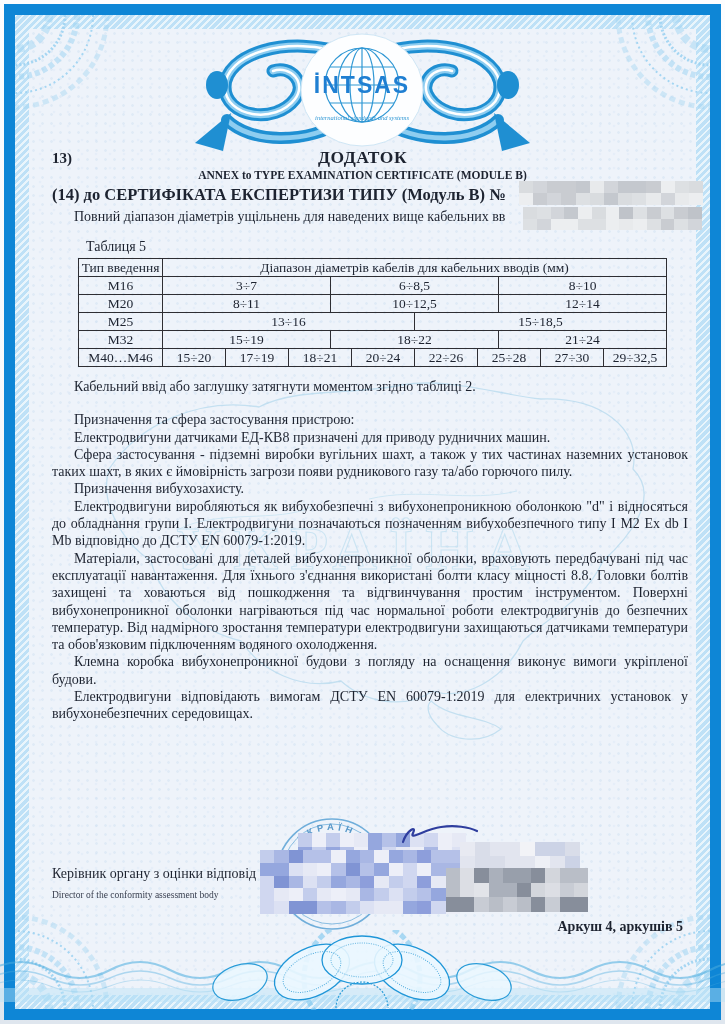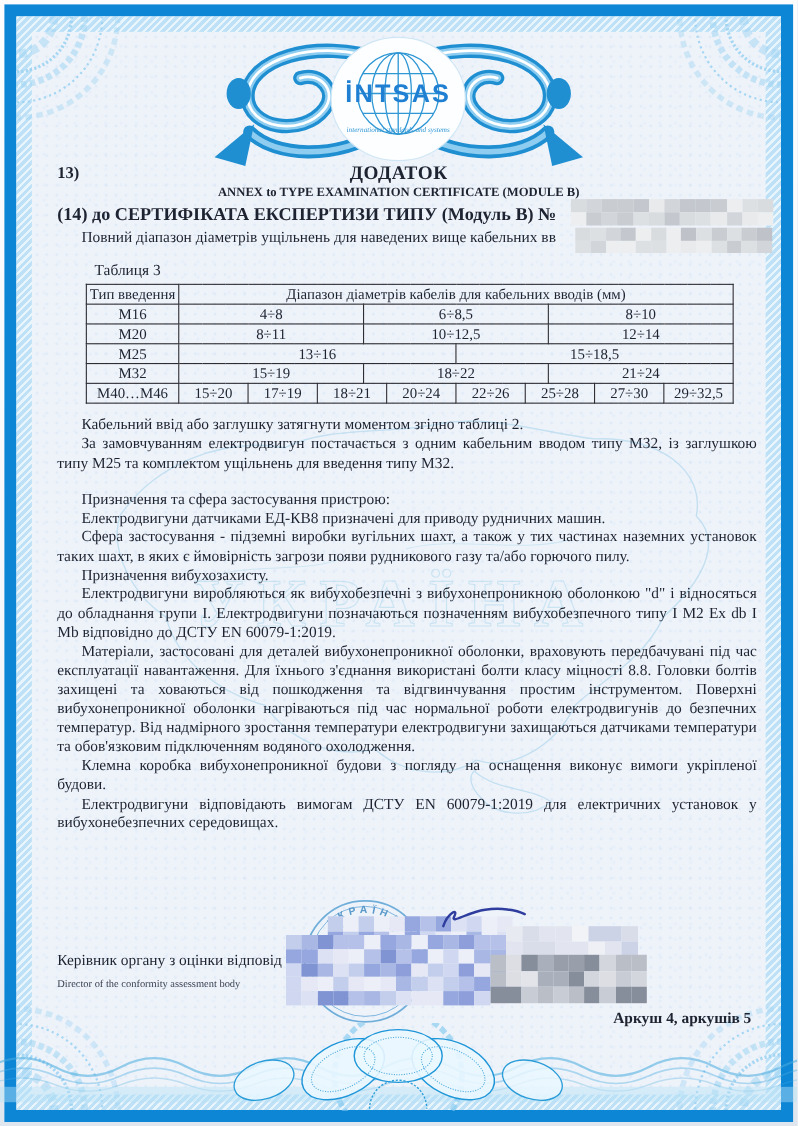--- a/index.html
+++ b/index.html
@@ -165,21 +165,21 @@
     <text font-family="Liberation Sans, sans-serif" font-size="9.5" font-weight="bold" fill="#4e92c6" letter-spacing="4">
       <textPath href="#stampArc" startOffset="50%" text-anchor="middle">УКРАЇНА</textPath>
     </text>
   </svg>
 
   <div class="t" id="clause13">13)</div>
   <div class="t" id="title-uk">ДОДАТОК</div>
   <div class="t" id="title-en">ANNEX to TYPE EXAMINATION CERTIFICATE (MODULE B)</div>
   <div class="t" id="subtitle">(14) до  СЕРТИФІКАТА ЕКСПЕРТИЗИ ТИПУ (Модуль В) №</div>
   <div class="t" id="intro" style="white-space:normal">Повний діапазон діаметрів ущільнень для наведених вище кабельних вв</div>
-  <div class="t" id="tcaption">Таблиця 3</div>
+  <div class="t" id="tcaption">Таблиця 5</div>
 
   <table class="dtable">
     <colgroup id="tcols">
         <col style="width: 84px;">
         <col style="width: 21px;">
         <col style="width: 21px;">
         <col style="width: 21px;">
         <col style="width: 21px;">
         <col style="width: 21px;">
         <col style="width: 21px;">
@@ -204,21 +204,21 @@
       </colgroup>
     <thead>
       <tr>
         <th>Тип введення</th>
         <th colspan="24">Діапазон діаметрів кабелів для кабельних вводів (мм)</th>
       </tr>
     </thead>
     <tbody id="tbody">
         <tr>
           <td>М16</td>
-          <td colspan="8">4÷8</td>
+          <td colspan="8">3÷7</td>
           <td colspan="8">6÷8,5</td>
           <td colspan="8">8÷10</td>
         </tr>
         <tr>
           <td>М20</td>
           <td colspan="8">8÷11</td>
           <td colspan="8">10÷12,5</td>
           <td colspan="8">12÷14</td>
         </tr>
         <tr>
@@ -241,21 +241,20 @@
           <td colspan="3">22÷26</td>
           <td colspan="3">25÷28</td>
           <td colspan="3">27÷30</td>
           <td colspan="3">29÷32,5</td>
         </tr>
       </tbody>
   </table>
 
   <div class="paras" id="paras">
       <p>Кабельний ввід або заглушку затягнути моментом згідно таблиці 2.</p>
-      <p>За замовчуванням електродвигун постачається з одним кабельним вводом типу М32, із заглушкою типу М25 та комплектом ущільнень для введення типу М32.</p>
       <p class="gap">Призначення та сфера застосування пристрою:</p>
       <p>Електродвигуни датчиками ЕД-КВ8 призначені для приводу рудничних машин.</p>
       <p>Сфера застосування - підземні виробки вугільних шахт, а також у тих частинах наземних установок таких шахт, в яких є ймовірність загрози появи рудникового газу та/або горючого пилу.</p>
       <p>Призначення вибухозахисту.</p>
       <p>Електродвигуни виробляються як вибухобезпечні з вибухонепроникною оболонкою "d" і відносяться до обладнання групи I. Електродвигуни позначаються позначенням вибухобезпечного типу I М2 Ex db I Mb відповідно до ДСТУ EN 60079-1:2019.</p>
       <p>Матеріали, застосовані для деталей вибухонепроникної оболонки, враховують передбачувані під час експлуатації навантаження. Для їхнього з'єднання використані болти класу міцності 8.8. Головки болтів захищені та ховаються від пошкодження та відгвинчування простим інструментом. Поверхні вибухонепроникної оболонки нагріваються під час нормальної роботи електродвигунів до безпечних температур. Від надмірного зростання температури електродвигуни захищаються датчиками температури та обов'язковим підключенням водяного охолодження.</p>
       <p>Клемна коробка вибухонепроникної будови з погляду на оснащення виконує вимоги укріпленої будови.</p>
       <p>Електродвигуни відповідають вимогам  ДСТУ EN 60079-1:2019 для електричних установок у вибухонебезпечних середовищах.</p>
     </div>
 

